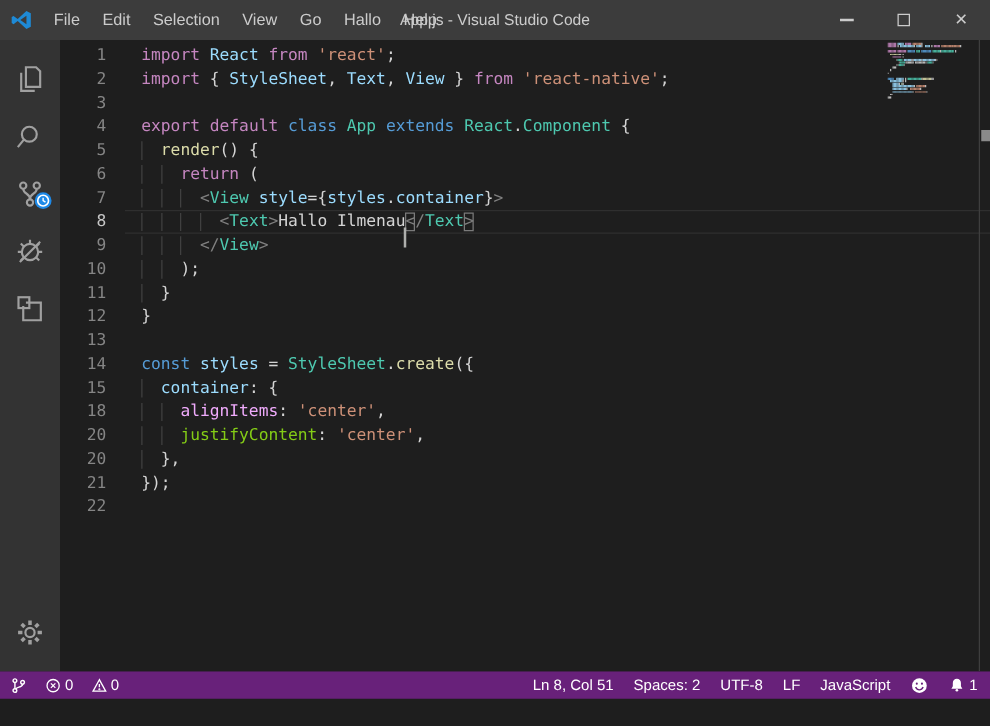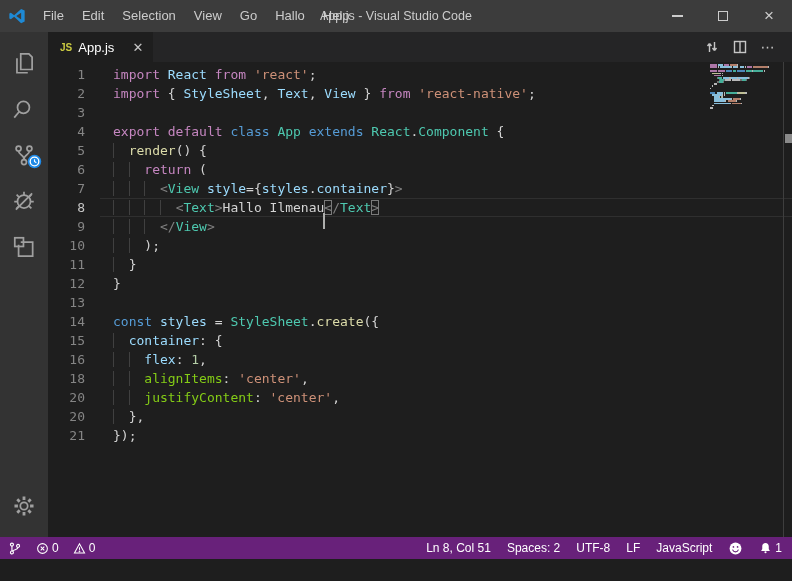--- a/index.html
+++ b/index.html
@@ -149,65 +149,43 @@
     <div class="act-spacer"></div>
     <div class="act-item" style="margin-bottom:8px;">
       <svg width="26" height="26" viewBox="0 0 24 24">
         <circle cx="12" cy="12" r="3.4"></circle>
         <path stroke-width="2.6" d="M12 3.2v3.2M12 17.6v3.2M3.2 12h3.2M17.6 12h3.2M5.8 5.8L8 8M16 16l2.2 2.2M18.2 5.8L16 8M8 16l-2.2 2.2"></path>
       </svg>
     </div>
   </div>
 
   <div class="editor-group">
-    <div class="tabbar">
-      <div class="tab">
-        <span class="ficon">JS</span>
-        <span>App.js</span>
-        <span class="close">✕</span>
-      </div>
-      <div class="tab-actions">
-        <span class="tbtn">
-          <svg width="16" height="16" viewBox="0 0 16 16">
-            <path d="M5.5 13V4.5m0 0L3.5 7m2-2.5L7.5 7"></path>
-            <path d="M10.5 3v8.5m0 0l-2-2.5m2 2.5l2-2.5"></path>
-          </svg>
-        </span>
-        <span class="tbtn">
-          <svg width="16" height="16" viewBox="0 0 16 16">
-            <rect x="2.5" y="2.5" width="11" height="11"></rect>
-            <path d="M8 2.5v11"></path>
-          </svg>
-        </span>
-        <span class="tbtn dots">⋯</span>
-      </div>
-    </div>
 
     <div class="editor">
       <div>
           <div class="line"><div class="gutter">1</div><div class="lc"><span style="color: rgb(197, 134, 192);">import</span><span style="color: rgb(212, 212, 212);"> </span><span style="color: rgb(156, 220, 254);">React</span><span style="color: rgb(212, 212, 212);"> </span><span style="color: rgb(197, 134, 192);">from</span><span style="color: rgb(212, 212, 212);"> </span><span style="color: rgb(206, 145, 120);">'react'</span><span style="color: rgb(212, 212, 212);">;</span></div></div>
           <div class="line"><div class="gutter">2</div><div class="lc"><span style="color: rgb(197, 134, 192);">import</span><span style="color: rgb(212, 212, 212);"> { </span><span style="color: rgb(156, 220, 254);">StyleSheet</span><span style="color: rgb(212, 212, 212);">, </span><span style="color: rgb(156, 220, 254);">Text</span><span style="color: rgb(212, 212, 212);">, </span><span style="color: rgb(156, 220, 254);">View</span><span style="color: rgb(212, 212, 212);"> } </span><span style="color: rgb(197, 134, 192);">from</span><span style="color: rgb(212, 212, 212);"> </span><span style="color: rgb(206, 145, 120);">'react-native'</span><span style="color: rgb(212, 212, 212);">;</span></div></div>
           <div class="line"><div class="gutter">3</div><div class="lc"></div></div>
           <div class="line"><div class="gutter">4</div><div class="lc"><span style="color: rgb(197, 134, 192);">export</span><span style="color: rgb(212, 212, 212);"> </span><span style="color: rgb(197, 134, 192);">default</span><span style="color: rgb(212, 212, 212);"> </span><span style="color: rgb(86, 156, 214);">class</span><span style="color: rgb(212, 212, 212);"> </span><span style="color: rgb(78, 201, 176);">App</span><span style="color: rgb(212, 212, 212);"> </span><span style="color: rgb(86, 156, 214);">extends</span><span style="color: rgb(212, 212, 212);"> </span><span style="color: rgb(78, 201, 176);">React</span><span style="color: rgb(212, 212, 212);">.</span><span style="color: rgb(78, 201, 176);">Component</span><span style="color: rgb(212, 212, 212);"> {</span></div></div>
           <div class="line"><div class="gutter">5</div><div class="lc"><span class="ind">  </span><span style="color: rgb(220, 220, 170);">render</span><span style="color: rgb(212, 212, 212);">() {</span></div></div>
           <div class="line"><div class="gutter">6</div><div class="lc"><span class="ind">  </span><span class="ind">  </span><span style="color: rgb(197, 134, 192);">return</span><span style="color: rgb(212, 212, 212);"> (</span></div></div>
           <div class="line"><div class="gutter">7</div><div class="lc"><span class="ind">  </span><span class="ind">  </span><span class="ind">  </span><span style="color: rgb(128, 128, 128);">&lt;</span><span style="color: rgb(78, 201, 176);">View</span><span style="color: rgb(212, 212, 212);"> </span><span style="color: rgb(156, 220, 254);">style</span><span style="color: rgb(212, 212, 212);">={</span><span style="color: rgb(156, 220, 254);">styles</span><span style="color: rgb(212, 212, 212);">.</span><span style="color: rgb(156, 220, 254);">container</span><span style="color: rgb(212, 212, 212);">}</span><span style="color: rgb(128, 128, 128);">&gt;</span></div></div>
           <div class="line cur"><div class="gutter">8</div><div class="lc"><span class="ind">  </span><span class="ind">  </span><span class="ind">  </span><span class="ind">  </span><span style="color: rgb(128, 128, 128);">&lt;</span><span style="color: rgb(78, 201, 176);">Text</span><span style="color: rgb(128, 128, 128);">&gt;</span><span style="color: rgb(212, 212, 212);">Hallo Ilmenau</span><span class="caret"></span><span class="bm" style="color: rgb(128, 128, 128);">&lt;</span><span style="color: rgb(128, 128, 128);">/</span><span style="color: rgb(78, 201, 176);">Text</span><span class="bm" style="color: rgb(128, 128, 128);">&gt;</span></div></div>
           <div class="line"><div class="gutter">9</div><div class="lc"><span class="ind">  </span><span class="ind">  </span><span class="ind">  </span><span style="color: rgb(128, 128, 128);">&lt;/</span><span style="color: rgb(78, 201, 176);">View</span><span style="color: rgb(128, 128, 128);">&gt;</span></div></div>
           <div class="line"><div class="gutter">10</div><div class="lc"><span class="ind">  </span><span class="ind">  </span><span style="color: rgb(212, 212, 212);">);</span></div></div>
           <div class="line"><div class="gutter">11</div><div class="lc"><span class="ind">  </span><span style="color: rgb(212, 212, 212);">}</span></div></div>
           <div class="line"><div class="gutter">12</div><div class="lc"><span style="color: rgb(212, 212, 212);">}</span></div></div>
           <div class="line"><div class="gutter">13</div><div class="lc"></div></div>
           <div class="line"><div class="gutter">14</div><div class="lc"><span style="color: rgb(86, 156, 214);">const</span><span style="color: rgb(212, 212, 212);"> </span><span style="color: rgb(156, 220, 254);">styles</span><span style="color: rgb(212, 212, 212);"> = </span><span style="color: rgb(78, 201, 176);">StyleSheet</span><span style="color: rgb(212, 212, 212);">.</span><span style="color: rgb(220, 220, 170);">create</span><span style="color: rgb(212, 212, 212);">({</span></div></div>
           <div class="line"><div class="gutter">15</div><div class="lc"><span class="ind">  </span><span style="color: rgb(156, 220, 254);">container</span><span style="color: rgb(212, 212, 212);">: {</span></div></div>
-          <div class="line"><div class="gutter">16</div><div class="lc"><span class="ind">  </span><span class="ind">  </span><span style="color: rgb(156, 220, 254);">flex</span><span style="color: rgb(212, 212, 212);">: </span><span style="color: rgb(181, 206, 168);">1</span><span style="color: rgb(212, 212, 212);">,</span></div></div>
-          <div class="line"><div class="gutter">18</div><div class="lc"><span class="ind">  </span><span class="ind">  </span><span style="color: #84cc16;">alignItems</span><span style="color: rgb(212, 212, 212);">: </span><span style="color: rgb(206, 145, 120);">'center'</span><span style="color: rgb(212, 212, 212);">,</span></div></div>
+          <div class="line"><div class="gutter">18</div><div class="lc"><span class="ind">  </span><span class="ind">  </span><span style="color: #f0abfc;">alignItems</span><span style="color: rgb(212, 212, 212);">: </span><span style="color: rgb(206, 145, 120);">'center'</span><span style="color: rgb(212, 212, 212);">,</span></div></div>
           <div class="line"><div class="gutter">20</div><div class="lc"><span class="ind">  </span><span class="ind">  </span><span style="color: #84cc16;">justifyContent</span><span style="color: rgb(212, 212, 212);">: </span><span style="color: rgb(206, 145, 120);">'center'</span><span style="color: rgb(212, 212, 212);">,</span></div></div>
           <div class="line"><div class="gutter">20</div><div class="lc"><span class="ind">  </span><span style="color: rgb(212, 212, 212);">},</span></div></div>
           <div class="line"><div class="gutter">21</div><div class="lc"><span style="color: rgb(212, 212, 212);">});</span></div></div>
+          <div class="line"><div class="gutter">22</div><div class="lc"></div></div>
         </div>
       <div class="minimap">
           <div class="mm-line"><span class="mm-ch" style="background: rgb(197, 134, 192);"></span><span class="mm-ch" style="background: rgb(197, 134, 192);"></span><span class="mm-ch" style="background: rgb(197, 134, 192);"></span><span class="mm-ch" style="background: rgb(197, 134, 192);"></span><span class="mm-ch" style="background: rgb(197, 134, 192);"></span><span class="mm-ch" style="background: rgb(197, 134, 192);"></span><span class="mm-ch"></span><span class="mm-ch" style="background: rgb(156, 220, 254);"></span><span class="mm-ch" style="background: rgb(156, 220, 254);"></span><span class="mm-ch" style="background: rgb(156, 220, 254);"></span><span class="mm-ch" style="background: rgb(156, 220, 254);"></span><span class="mm-ch" style="background: rgb(156, 220, 254);"></span><span class="mm-ch"></span><span class="mm-ch" style="background: rgb(197, 134, 192);"></span><span class="mm-ch" style="background: rgb(197, 134, 192);"></span><span class="mm-ch" style="background: rgb(197, 134, 192);"></span><span class="mm-ch" style="background: rgb(197, 134, 192);"></span><span class="mm-ch"></span><span class="mm-ch" style="background: rgb(206, 145, 120);"></span><span class="mm-ch" style="background: rgb(206, 145, 120);"></span><span class="mm-ch" style="background: rgb(206, 145, 120);"></span><span class="mm-ch" style="background: rgb(206, 145, 120);"></span><span class="mm-ch" style="background: rgb(206, 145, 120);"></span><span class="mm-ch" style="background: rgb(206, 145, 120);"></span><span class="mm-ch" style="background: rgb(206, 145, 120);"></span><span class="mm-ch" style="background: rgb(212, 212, 212);"></span></div>
           <div class="mm-line"><span class="mm-ch" style="background: rgb(197, 134, 192);"></span><span class="mm-ch" style="background: rgb(197, 134, 192);"></span><span class="mm-ch" style="background: rgb(197, 134, 192);"></span><span class="mm-ch" style="background: rgb(197, 134, 192);"></span><span class="mm-ch" style="background: rgb(197, 134, 192);"></span><span class="mm-ch" style="background: rgb(197, 134, 192);"></span><span class="mm-ch"></span><span class="mm-ch" style="background: rgb(212, 212, 212);"></span><span class="mm-ch"></span><span class="mm-ch" style="background: rgb(156, 220, 254);"></span><span class="mm-ch" style="background: rgb(156, 220, 254);"></span><span class="mm-ch" style="background: rgb(156, 220, 254);"></span><span class="mm-ch" style="background: rgb(156, 220, 254);"></span><span class="mm-ch" style="background: rgb(156, 220, 254);"></span><span class="mm-ch" style="background: rgb(156, 220, 254);"></span><span class="mm-ch" style="background: rgb(156, 220, 254);"></span><span class="mm-ch" style="background: rgb(156, 220, 254);"></span><span class="mm-ch" style="background: rgb(156, 220, 254);"></span><span class="mm-ch" style="background: rgb(156, 220, 254);"></span><span class="mm-ch" style="background: rgb(212, 212, 212);"></span><span class="mm-ch"></span><span class="mm-ch" style="background: rgb(156, 220, 254);"></span><span class="mm-ch" style="background: rgb(156, 220, 254);"></span><span class="mm-ch" style="background: rgb(156, 220, 254);"></span><span class="mm-ch" style="background: rgb(156, 220, 254);"></span><span class="mm-ch" style="background: rgb(212, 212, 212);"></span><span class="mm-ch"></span><span class="mm-ch" style="background: rgb(156, 220, 254);"></span><span class="mm-ch" style="background: rgb(156, 220, 254);"></span><span class="mm-ch" style="background: rgb(156, 220, 254);"></span><span class="mm-ch" style="background: rgb(156, 220, 254);"></span><span class="mm-ch"></span><span class="mm-ch" style="background: rgb(212, 212, 212);"></span><span class="mm-ch"></span><span class="mm-ch" style="background: rgb(197, 134, 192);"></span><span class="mm-ch" style="background: rgb(197, 134, 192);"></span><span class="mm-ch" style="background: rgb(197, 134, 192);"></span><span class="mm-ch" style="background: rgb(197, 134, 192);"></span><span class="mm-ch"></span><span class="mm-ch" style="background: rgb(206, 145, 120);"></span><span class="mm-ch" style="background: rgb(206, 145, 120);"></span><span class="mm-ch" style="background: rgb(206, 145, 120);"></span><span class="mm-ch" style="background: rgb(206, 145, 120);"></span><span class="mm-ch" style="background: rgb(206, 145, 120);"></span><span class="mm-ch" style="background: rgb(206, 145, 120);"></span><span class="mm-ch" style="background: rgb(206, 145, 120);"></span><span class="mm-ch" style="background: rgb(206, 145, 120);"></span><span class="mm-ch" style="background: rgb(206, 145, 120);"></span><span class="mm-ch" style="background: rgb(206, 145, 120);"></span><span class="mm-ch" style="background: rgb(206, 145, 120);"></span><span class="mm-ch" style="background: rgb(206, 145, 120);"></span><span class="mm-ch" style="background: rgb(206, 145, 120);"></span><span class="mm-ch" style="background: rgb(206, 145, 120);"></span><span class="mm-ch" style="background: rgb(212, 212, 212);"></span></div>
           <div class="mm-line"></div>
           <div class="mm-line"><span class="mm-ch" style="background: rgb(197, 134, 192);"></span><span class="mm-ch" style="background: rgb(197, 134, 192);"></span><span class="mm-ch" style="background: rgb(197, 134, 192);"></span><span class="mm-ch" style="background: rgb(197, 134, 192);"></span><span class="mm-ch" style="background: rgb(197, 134, 192);"></span><span class="mm-ch" style="background: rgb(197, 134, 192);"></span><span class="mm-ch"></span><span class="mm-ch" style="background: rgb(197, 134, 192);"></span><span class="mm-ch" style="background: rgb(197, 134, 192);"></span><span class="mm-ch" style="background: rgb(197, 134, 192);"></span><span class="mm-ch" style="background: rgb(197, 134, 192);"></span><span class="mm-ch" style="background: rgb(197, 134, 192);"></span><span class="mm-ch" style="background: rgb(197, 134, 192);"></span><span class="mm-ch" style="background: rgb(197, 134, 192);"></span><span class="mm-ch"></span><span class="mm-ch" style="background: rgb(86, 156, 214);"></span><span class="mm-ch" style="background: rgb(86, 156, 214);"></span><span class="mm-ch" style="background: rgb(86, 156, 214);"></span><span class="mm-ch" style="background: rgb(86, 156, 214);"></span><span class="mm-ch" style="background: rgb(86, 156, 214);"></span><span class="mm-ch"></span><span class="mm-ch" style="background: rgb(78, 201, 176);"></span><span class="mm-ch" style="background: rgb(78, 201, 176);"></span><span class="mm-ch" style="background: rgb(78, 201, 176);"></span><span class="mm-ch"></span><span class="mm-ch" style="background: rgb(86, 156, 214);"></span><span class="mm-ch" style="background: rgb(86, 156, 214);"></span><span class="mm-ch" style="background: rgb(86, 156, 214);"></span><span class="mm-ch" style="background: rgb(86, 156, 214);"></span><span class="mm-ch" style="background: rgb(86, 156, 214);"></span><span class="mm-ch" style="background: rgb(86, 156, 214);"></span><span class="mm-ch" style="background: rgb(86, 156, 214);"></span><span class="mm-ch"></span><span class="mm-ch" style="background: rgb(78, 201, 176);"></span><span class="mm-ch" style="background: rgb(78, 201, 176);"></span><span class="mm-ch" style="background: rgb(78, 201, 176);"></span><span class="mm-ch" style="background: rgb(78, 201, 176);"></span><span class="mm-ch" style="background: rgb(78, 201, 176);"></span><span class="mm-ch" style="background: rgb(212, 212, 212);"></span><span class="mm-ch" style="background: rgb(78, 201, 176);"></span><span class="mm-ch" style="background: rgb(78, 201, 176);"></span><span class="mm-ch" style="background: rgb(78, 201, 176);"></span><span class="mm-ch" style="background: rgb(78, 201, 176);"></span><span class="mm-ch" style="background: rgb(78, 201, 176);"></span><span class="mm-ch" style="background: rgb(78, 201, 176);"></span><span class="mm-ch" style="background: rgb(78, 201, 176);"></span><span class="mm-ch" style="background: rgb(78, 201, 176);"></span><span class="mm-ch" style="background: rgb(78, 201, 176);"></span><span class="mm-ch"></span><span class="mm-ch" style="background: rgb(212, 212, 212);"></span></div>
           <div class="mm-line"><span class="mm-ch"></span><span class="mm-ch"></span><span class="mm-ch" style="background: rgb(220, 220, 170);"></span><span class="mm-ch" style="background: rgb(220, 220, 170);"></span><span class="mm-ch" style="background: rgb(220, 220, 170);"></span><span class="mm-ch" style="background: rgb(220, 220, 170);"></span><span class="mm-ch" style="background: rgb(220, 220, 170);"></span><span class="mm-ch" style="background: rgb(220, 220, 170);"></span><span class="mm-ch" style="background: rgb(212, 212, 212);"></span><span class="mm-ch" style="background: rgb(212, 212, 212);"></span><span class="mm-ch"></span><span class="mm-ch" style="background: rgb(212, 212, 212);"></span></div>
           <div class="mm-line"><span class="mm-ch"></span><span class="mm-ch"></span><span class="mm-ch"></span><span class="mm-ch"></span><span class="mm-ch" style="background: rgb(197, 134, 192);"></span><span class="mm-ch" style="background: rgb(197, 134, 192);"></span><span class="mm-ch" style="background: rgb(197, 134, 192);"></span><span class="mm-ch" style="background: rgb(197, 134, 192);"></span><span class="mm-ch" style="background: rgb(197, 134, 192);"></span><span class="mm-ch" style="background: rgb(197, 134, 192);"></span><span class="mm-ch"></span><span class="mm-ch" style="background: rgb(212, 212, 212);"></span></div>
           <div class="mm-line"><span class="mm-ch"></span><span class="mm-ch"></span><span class="mm-ch"></span><span class="mm-ch"></span><span class="mm-ch"></span><span class="mm-ch"></span><span class="mm-ch" style="background: rgb(128, 128, 128);"></span><span class="mm-ch" style="background: rgb(78, 201, 176);"></span><span class="mm-ch" style="background: rgb(78, 201, 176);"></span><span class="mm-ch" style="background: rgb(78, 201, 176);"></span><span class="mm-ch" style="background: rgb(78, 201, 176);"></span><span class="mm-ch"></span><span class="mm-ch" style="background: rgb(156, 220, 254);"></span><span class="mm-ch" style="background: rgb(156, 220, 254);"></span><span class="mm-ch" style="background: rgb(156, 220, 254);"></span><span class="mm-ch" style="background: rgb(156, 220, 254);"></span><span class="mm-ch" style="background: rgb(156, 220, 254);"></span><span class="mm-ch" style="background: rgb(212, 212, 212);"></span><span class="mm-ch" style="background: rgb(212, 212, 212);"></span><span class="mm-ch" style="background: rgb(156, 220, 254);"></span><span class="mm-ch" style="background: rgb(156, 220, 254);"></span><span class="mm-ch" style="background: rgb(156, 220, 254);"></span><span class="mm-ch" style="background: rgb(156, 220, 254);"></span><span class="mm-ch" style="background: rgb(156, 220, 254);"></span><span class="mm-ch" style="background: rgb(156, 220, 254);"></span><span class="mm-ch" style="background: rgb(212, 212, 212);"></span><span class="mm-ch" style="background: rgb(156, 220, 254);"></span><span class="mm-ch" style="background: rgb(156, 220, 254);"></span><span class="mm-ch" style="background: rgb(156, 220, 254);"></span><span class="mm-ch" style="background: rgb(156, 220, 254);"></span><span class="mm-ch" style="background: rgb(156, 220, 254);"></span><span class="mm-ch" style="background: rgb(156, 220, 254);"></span><span class="mm-ch" style="background: rgb(156, 220, 254);"></span><span class="mm-ch" style="background: rgb(156, 220, 254);"></span><span class="mm-ch" style="background: rgb(156, 220, 254);"></span><span class="mm-ch" style="background: rgb(212, 212, 212);"></span><span class="mm-ch" style="background: rgb(128, 128, 128);"></span></div>
           <div class="mm-line"><span class="mm-ch"></span><span class="mm-ch"></span><span class="mm-ch"></span><span class="mm-ch"></span><span class="mm-ch"></span><span class="mm-ch"></span><span class="mm-ch"></span><span class="mm-ch"></span><span class="mm-ch" style="background: rgb(128, 128, 128);"></span><span class="mm-ch" style="background: rgb(78, 201, 176);"></span><span class="mm-ch" style="background: rgb(78, 201, 176);"></span><span class="mm-ch" style="background: rgb(78, 201, 176);"></span><span class="mm-ch" style="background: rgb(78, 201, 176);"></span><span class="mm-ch" style="background: rgb(128, 128, 128);"></span><span class="mm-ch" style="background: rgb(212, 212, 212);"></span><span class="mm-ch" style="background: rgb(212, 212, 212);"></span><span class="mm-ch" style="background: rgb(212, 212, 212);"></span><span class="mm-ch" style="background: rgb(212, 212, 212);"></span><span class="mm-ch" style="background: rgb(212, 212, 212);"></span><span class="mm-ch"></span><span class="mm-ch" style="background: rgb(212, 212, 212);"></span><span class="mm-ch" style="background: rgb(212, 212, 212);"></span><span class="mm-ch" style="background: rgb(212, 212, 212);"></span><span class="mm-ch" style="background: rgb(212, 212, 212);"></span><span class="mm-ch" style="background: rgb(212, 212, 212);"></span><span class="mm-ch" style="background: rgb(212, 212, 212);"></span><span class="mm-ch" style="background: rgb(212, 212, 212);"></span><span class="mm-ch" style="background: rgb(128, 128, 128);"></span><span class="mm-ch" style="background: rgb(128, 128, 128);"></span><span class="mm-ch" style="background: rgb(78, 201, 176);"></span><span class="mm-ch" style="background: rgb(78, 201, 176);"></span><span class="mm-ch" style="background: rgb(78, 201, 176);"></span><span class="mm-ch" style="background: rgb(78, 201, 176);"></span><span class="mm-ch" style="background: rgb(128, 128, 128);"></span></div>

